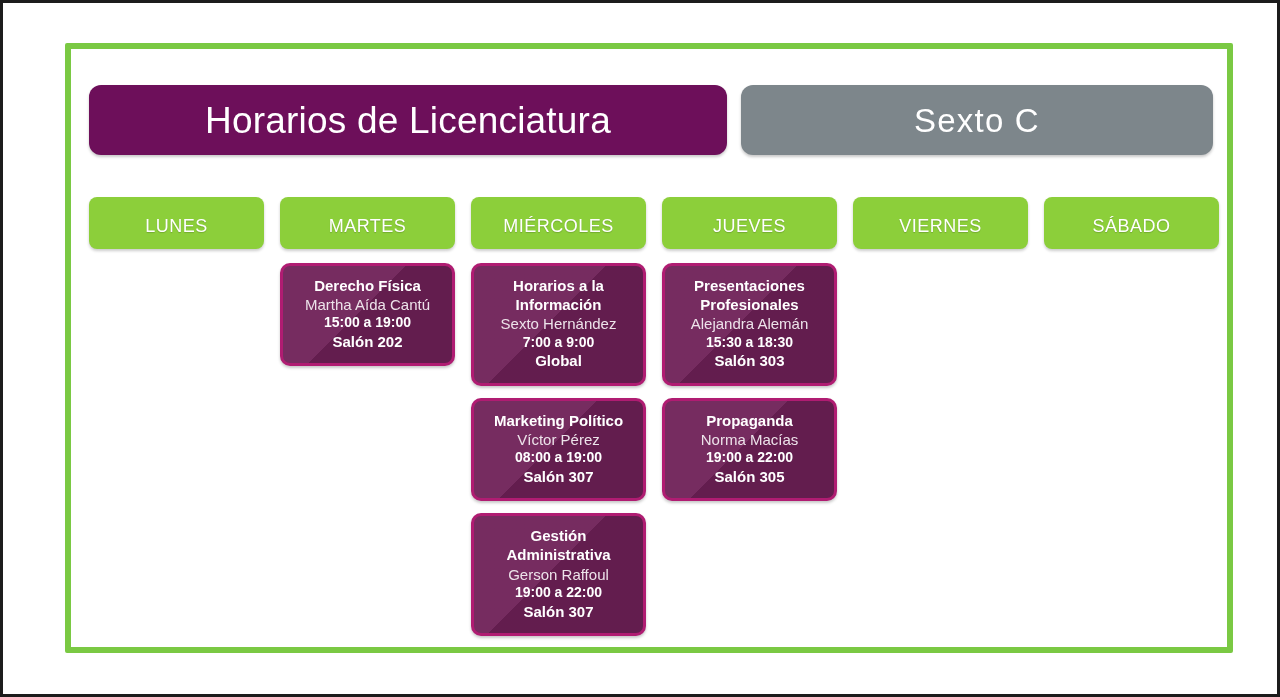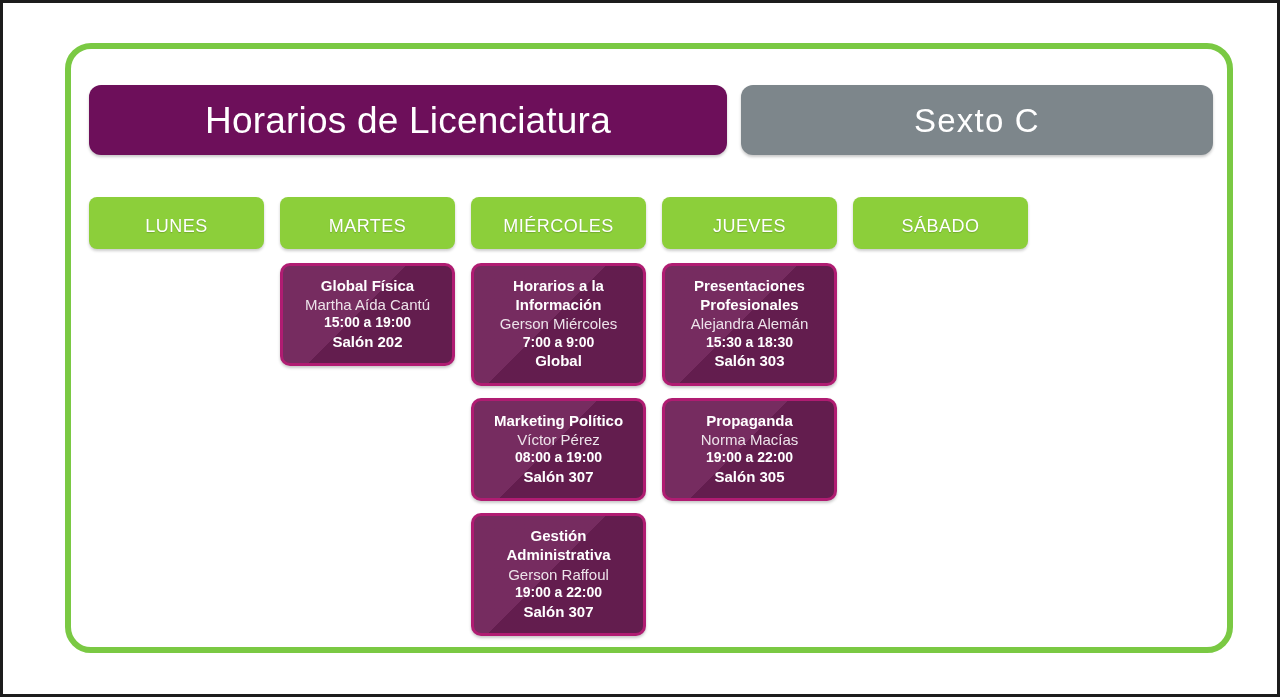--- a/index.html
+++ b/index.html
@@ -27,21 +27,21 @@
 
   
   .frame {
     position: absolute;
     left: 62px;
     top: 40px;
     width: 1168px;
     height: 610px;
     box-sizing: border-box;
     border: 6px solid #7ac943;
-    border-radius: 26px;
+    border-radius: 2px;
     background: #ffffff;
   }
 
   
   .header-row {
     position: absolute;
     left: 18px;
     top: 36px;
     width: 1124px;
     height: 70px;
@@ -188,35 +188,35 @@
             <span>Lunes</span>
           </div>
           <div class="card-stack"></div>
         </div>
         <div class="day-col">
           <div class="day-head">
             <span>Martes</span>
           </div>
           <div class="card-stack">
             <div class="class-card">
-              <span class="c-title">Global Física</span>
+              <span class="c-title">Derecho Física</span>
               <span class="c-teacher">Martha Aída Cantú</span>
               <span class="c-time">15:00 a 19:00</span>
               <span class="c-room">Salón 202</span>
             </div>
           </div>
         </div>
         <div class="day-col">
           <div class="day-head">
             <span>Miércoles</span>
           </div>
           <div class="card-stack">
             <div class="class-card">
               <span class="c-title">Horarios a la Información</span>
-              <span class="c-teacher">Gerson Miércoles</span>
+              <span class="c-teacher">Sexto Hernández</span>
               <span class="c-time">7:00 a 9:00</span>
               <span class="c-room">Global</span>
             </div>
             <div class="class-card">
               <span class="c-title">Marketing Político</span>
               <span class="c-teacher">Víctor Pérez</span>
               <span class="c-time">08:00 a 19:00</span>
               <span class="c-room">Salón 307</span>
             </div>
             <div class="class-card">
@@ -241,20 +241,26 @@
             <div class="class-card">
               <span class="c-title">Propaganda</span>
               <span class="c-teacher">Norma Macías</span>
               <span class="c-time">19:00 a 22:00</span>
               <span class="c-room">Salón 305</span>
             </div>
           </div>
         </div>
         <div class="day-col">
           <div class="day-head">
+            <span>Viernes</span>
+          </div>
+          <div class="card-stack"></div>
+        </div>
+        <div class="day-col">
+          <div class="day-head">
             <span>Sábado</span>
           </div>
           <div class="card-stack"></div>
         </div>
       </div>
 
   </div>
 </div>
 
 </body></html>

